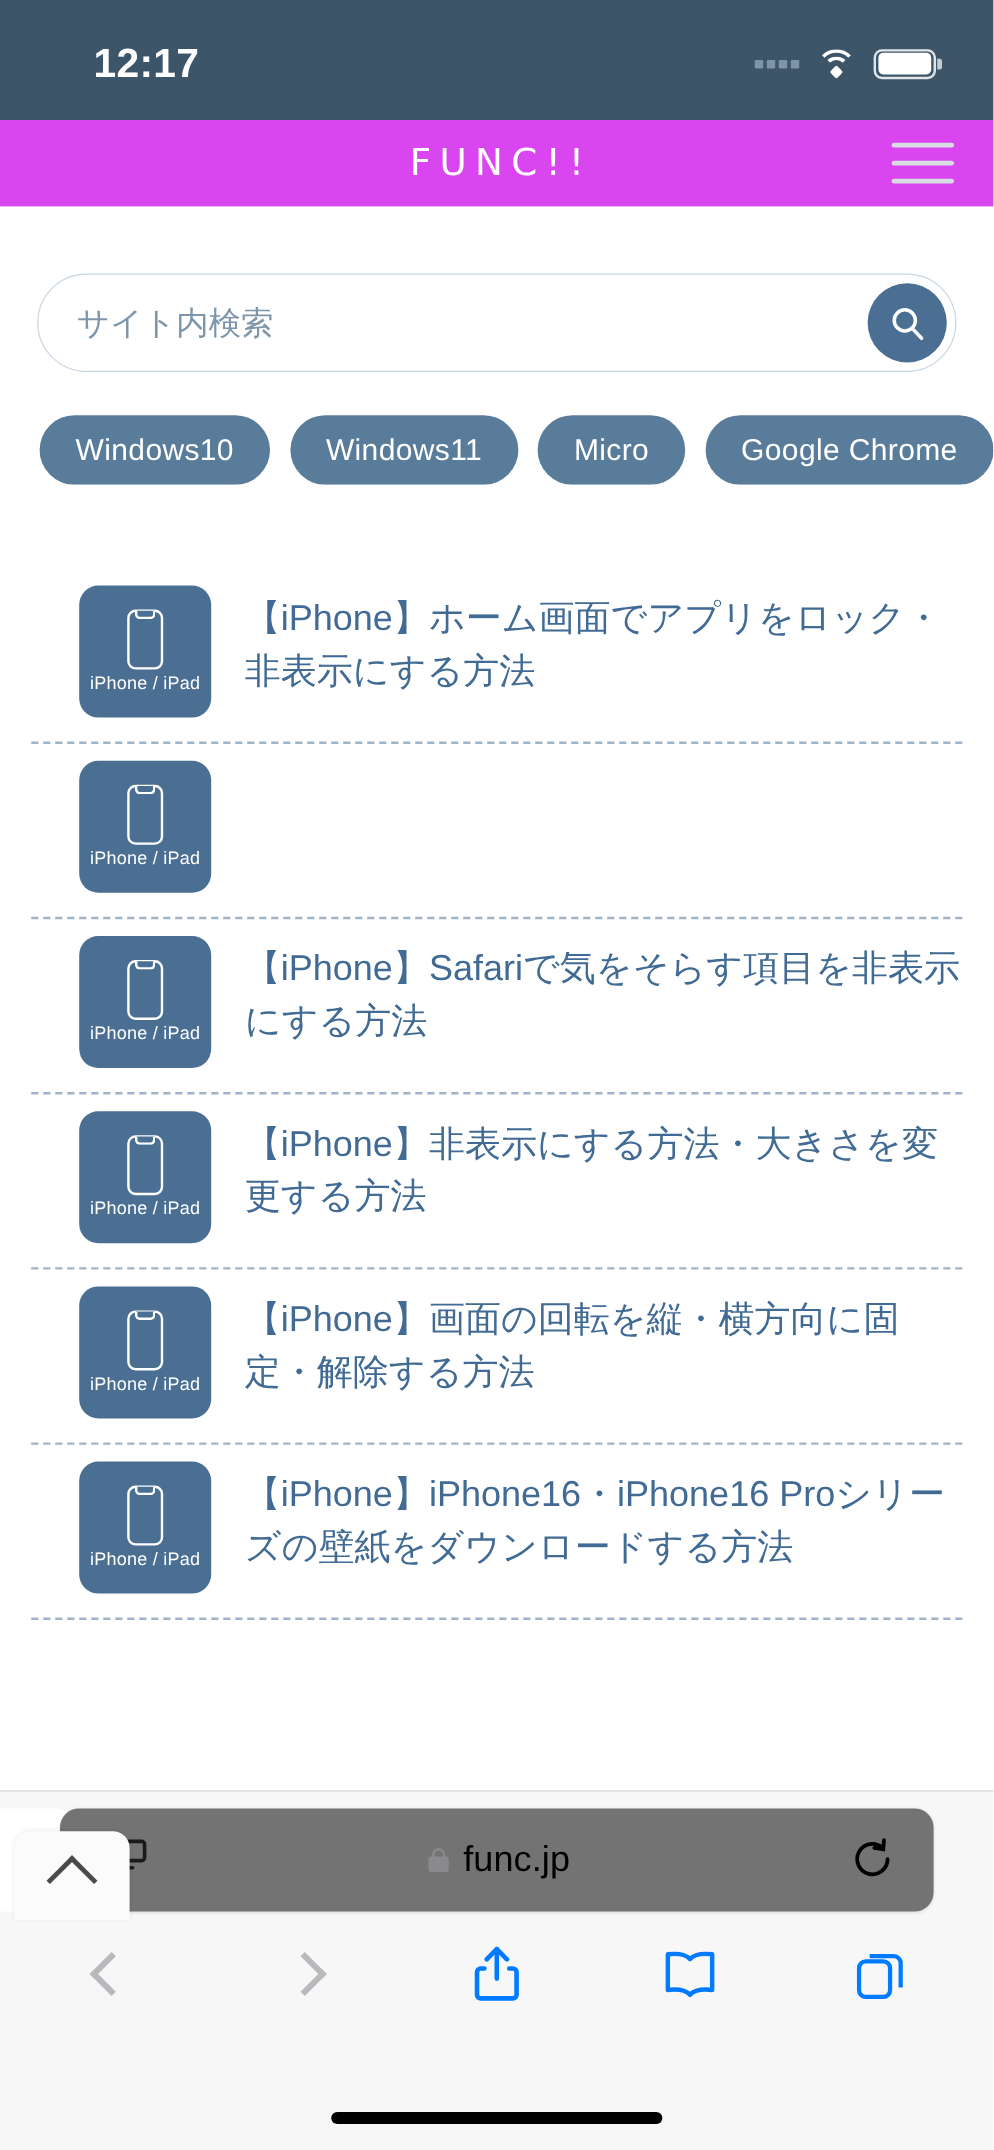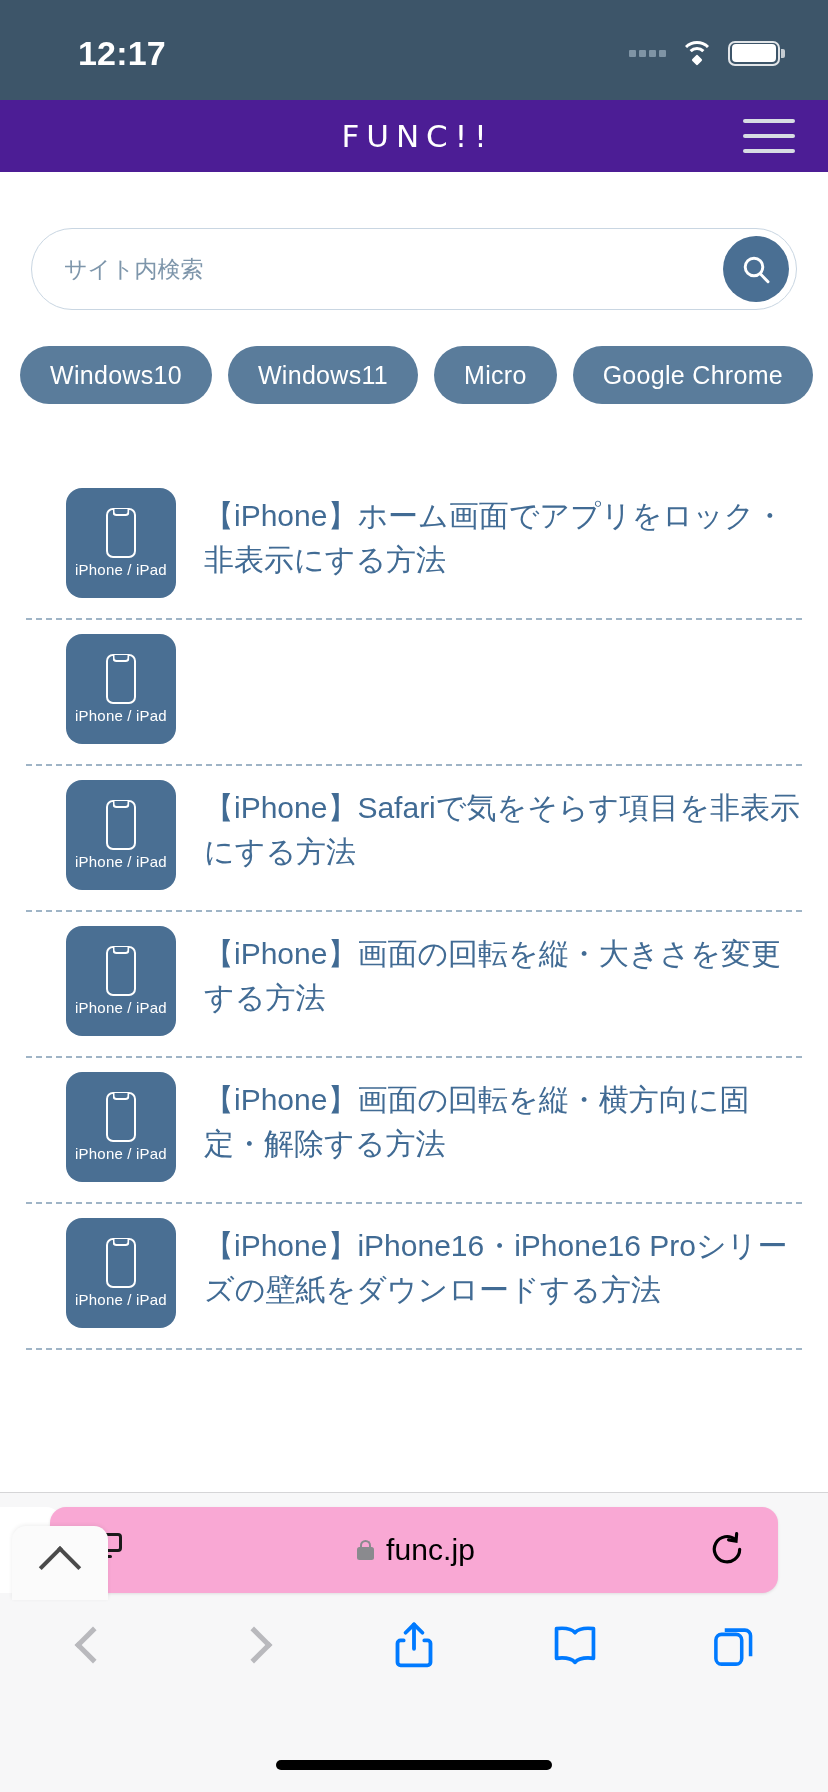--- a/index.html
+++ b/index.html
@@ -43,21 +43,21 @@
     position:absolute; left:3.5px; top:3.5px; bottom:3.5px; right:4px;
     background:#fff; border-radius:4px;
   }
   .battery .cap{
     position:absolute; right:-5px; top:8px; width:4px; height:9px;
     background:rgba(255,255,255,0.7); border-radius:0 2px 2px 0;
   }
 
   
   .site-header{
-    height:72px; background:#4c1d95; position:relative;
+    height:72px; background:#d946ef; position:relative;
     display:flex; align-items:center; justify-content:center;
   }
   .logo{
     color:#ffffff; font-size:31px; letter-spacing:7px; font-weight:400;
     font-family:"DejaVu Sans",sans-serif; padding-left:7px;
   }
   .hamburger{
     position:absolute; right:33px; top:50%; transform:translateY(-50%);
     width:52px; display:flex; flex-direction:column; gap:11px; cursor:pointer;
   }
@@ -65,35 +65,35 @@
 
   
   .page{ background:#fff; }
   .search-wrap{ padding:56px 31px 0 31px; }
   .search-box{
     position:relative; height:82px; border:1.6px solid #c9d6e2;
     border-radius:41px; background:#fff; display:flex; align-items:center;
   }
   .search-input{
     border:0; outline:0; background:transparent; width:100%;
-    padding:0 100px 0 32px; font-size:23px; color:#6d28d9;
+    padding:0 100px 0 32px; font-size:27px; color:#6d28d9;
     font-family:"Liberation Sans","DejaVu Sans",sans-serif;
   }
   .search-input::placeholder{ color:#7e96ab; }
   .search-btn{
     position:absolute; right:7px; top:50%; transform:translateY(-50%);
     width:66px; height:66px; border-radius:50%; background:#4a6f93;
     border:0; cursor:pointer; display:flex; align-items:center; justify-content:center;
   }
   .search-btn svg{ width:32px; height:32px; }
 
   
   .chips{
-    display:flex; gap:16px; padding:36px 0 0 20px;
-    overflow:hidden; white-space:nowrap;
+    display:flex; gap:16px; padding:36px 0 0 33px;
+    overflow:hidden; white-space:nowrap;justify-content:space-between;
   }
   .chip{
     flex:0 0 auto; background:#5a7c9b; color:#fff;
     border:0; border-radius:30px; height:58px;
     padding:0 30px; font-size:25px; cursor:pointer;
     font-family:"Liberation Sans","DejaVu Sans",sans-serif;
     display:flex; align-items:center; letter-spacing:0.3px;
   }
 
   
@@ -147,21 +147,21 @@
     position:absolute; left:0; right:0; bottom:0; height:300px;
     background:#f7f7f8; border-top:1px solid #d5d5d7;
   }
   .tabstrip{ position:relative; height:92px; }
   .tab-peek{
     position:absolute; left:-38px; top:14px; width:100px; height:86px;
     background:#fff; border-radius:16px;
   }
   .url-bar{
     position:absolute; left:50px; right:50px; top:14px; height:86px;
-    background:#f9a8d4; border-radius:16px;
+    background:#737373; border-radius:16px;
     display:flex; align-items:center; justify-content:space-between;
     padding:0 32px; box-shadow:0 1px 3px rgba(0,0,0,0.10);gap:48px;
   }
   .aa-btn{ width:42px; height:34px; position:relative; cursor:pointer; }
   .aa-btn .sq{
     position:absolute; right:2px; top:0; width:26px; height:19px;
     border:3px solid #1a1a1a; border-radius:4px;
   }
   .aa-btn .l1{ position:absolute; left:0; top:22px; width:30px; height:3px; background:#1a1a1a; border-radius:2px; }
   .aa-btn .l2{ position:absolute; left:0; top:30px; width:21px; height:3.5px; background:#1a1a1a; border-radius:2px; }
@@ -275,21 +275,21 @@
         <div class="cat">iPhone / iPad</div>
       </div>
       <div class="article-title">【iPhone】Safariで気をそらす項目を非表示にする方法</div>
     </div>
 
     <div class="article">
       <div class="thumb">
         <div class="phone"></div>
         <div class="cat">iPhone / iPad</div>
       </div>
-      <div class="article-title">【iPhone】画面の回転を縦・大きさを変更する方法</div>
+      <div class="article-title">【iPhone】非表示にする方法・大きさを変更する方法</div>
     </div>
 
     <div class="article">
       <div class="thumb">
         <div class="phone"></div>
         <div class="cat">iPhone / iPad</div>
       </div>
       <div class="article-title">【iPhone】画面の回転を縦・横方向に固定・解除する方法</div>
     </div>
 

